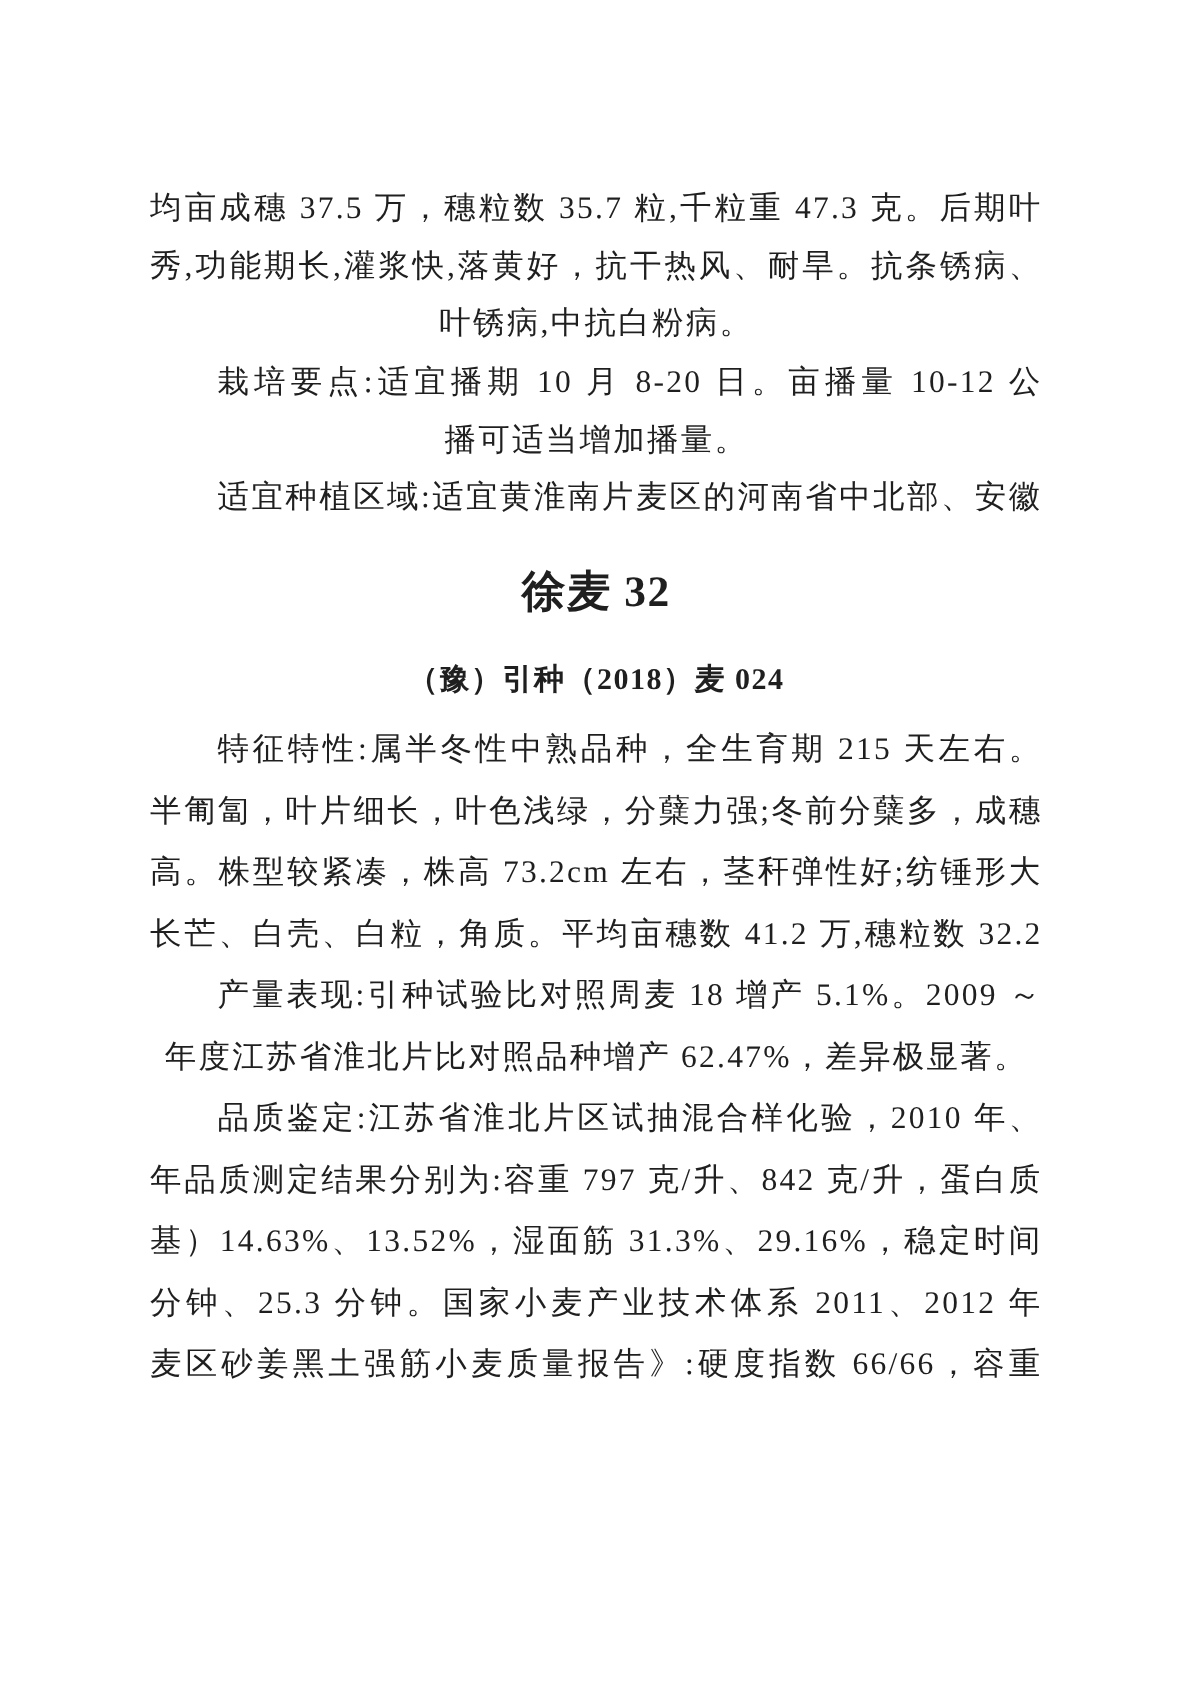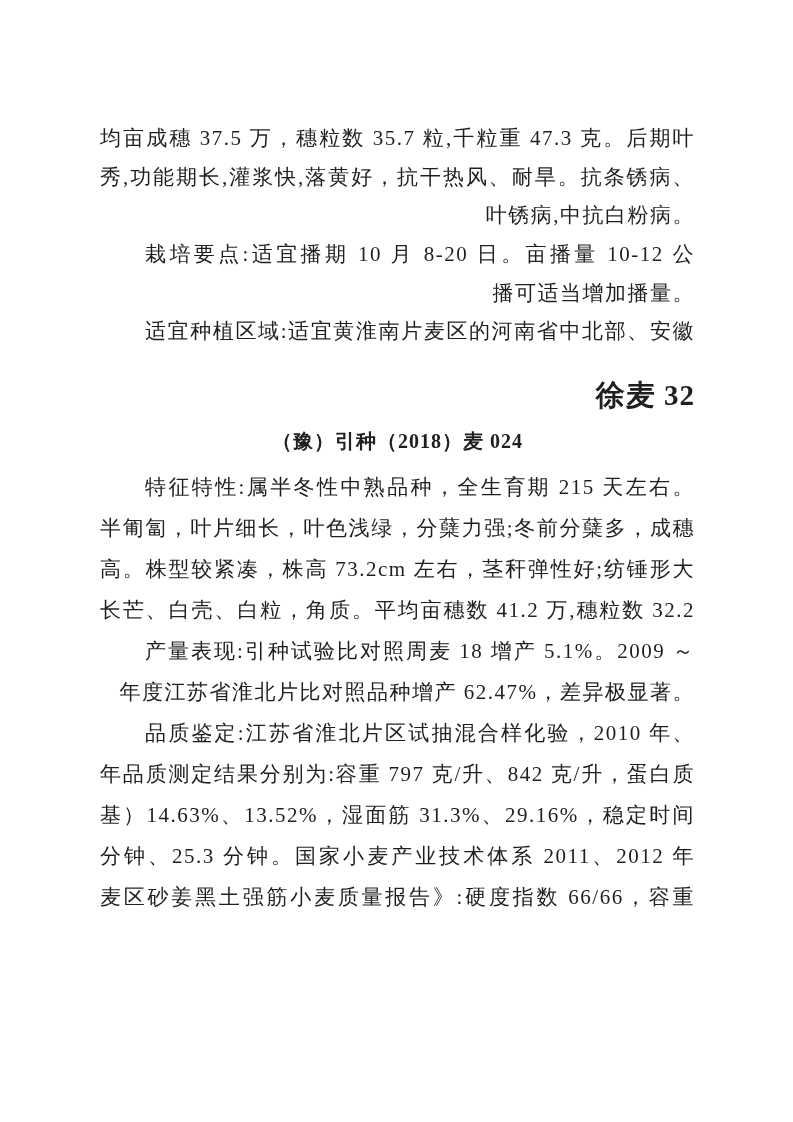--- a/index.html
+++ b/index.html
@@ -23,46 +23,46 @@
     width: 595px;
     padding-top: 119px;
   }
   .paragraph { margin: 0; }
   .line {
     font-size: 21px;
     line-height: 38.7px;
     height: 38.7px;
     letter-spacing: 1.5px;
     overflow: hidden;
-    text-align: right;
+    text-align: center;
   }
   
   .lower .line {
     line-height: 41px;
     height: 41px;
   }
   .line.just {
     text-align: justify;
     text-align-last: justify;
     text-justify: inter-character;
   }
   .line.indent { text-indent: 45px; }
   .heading {
     font-size: 29px;
     font-weight: bold;
     line-height: 54px;
     margin-top: 17px;
-    text-align: right;
+    text-align: center;
     letter-spacing: 1px;
   }
   .subheading {
     font-size: 20px;
     font-weight: bold;
     line-height: 38px;
-    margin-top: 0;
+    margin-top: 12px;
     text-align: center;
     letter-spacing: 1px;
   }
   .subheading + .paragraph { margin-top: 7px; }
 </style>
 </head>
 <body>
 
 <div class="page">
   <div class="doc-body" id="doc-body">

